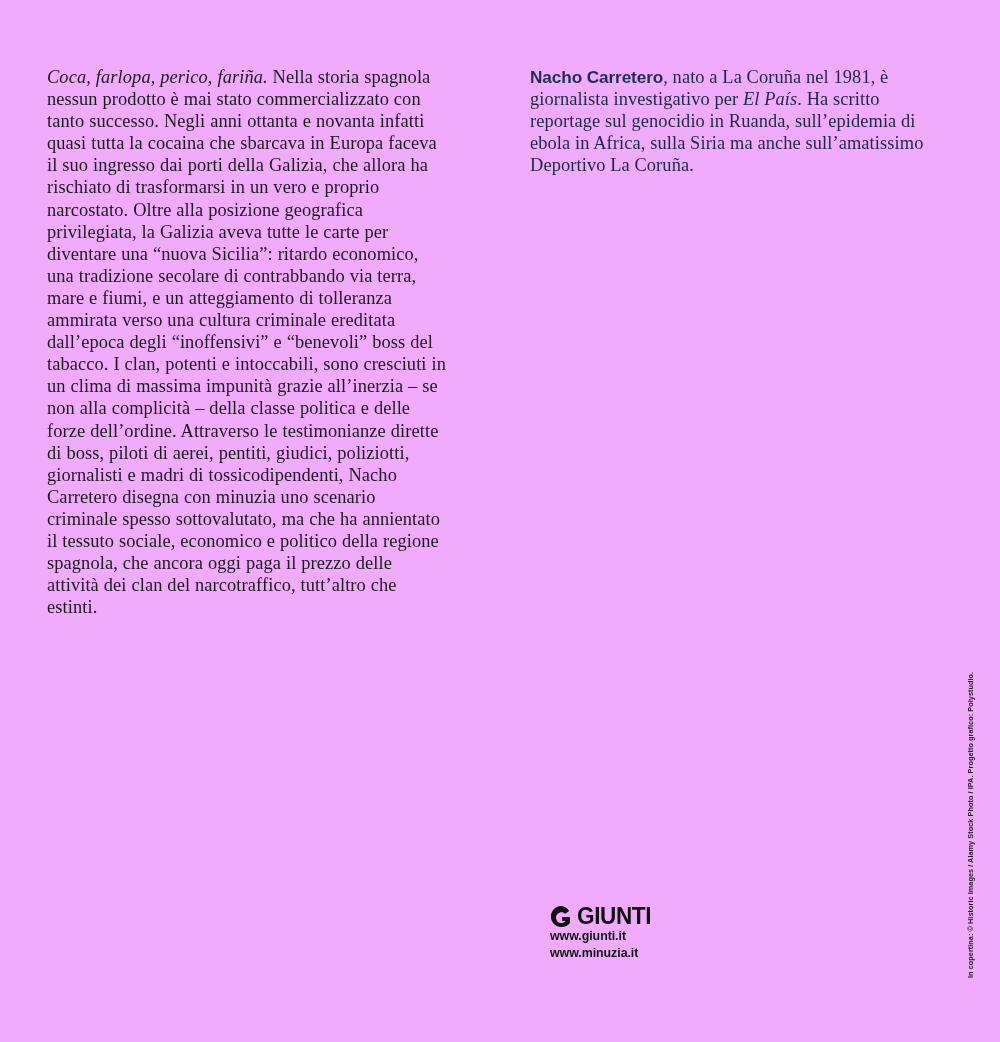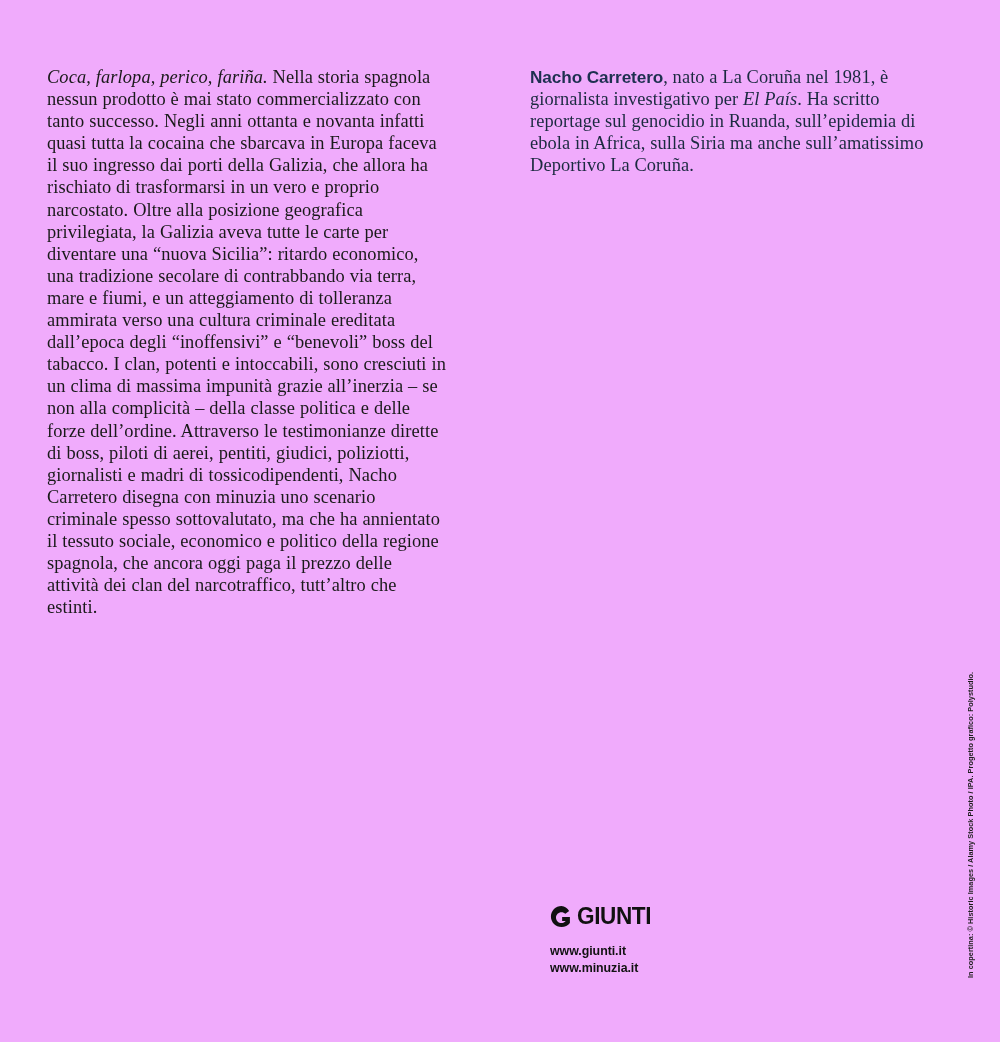--- a/index.html
+++ b/index.html
@@ -87,21 +87,21 @@
     font-family: "Liberation Sans", "DejaVu Sans", sans-serif;
     font-weight: bold;
     font-size: 23.5px;
     line-height: 23px;
     color: #111111;
     letter-spacing: -0.4px;
     transform: scaleX(0.96);
     transform-origin: left center;
   }
   .urls {
-    margin-top: 15px;
+    margin-top: 0;
     font-family: "Liberation Sans", "DejaVu Sans", sans-serif;
     font-weight: bold;
     font-size: 12.4px;
     line-height: 16.5px;
     color: #121212;
     letter-spacing: -0.05px;
   }
   .urls div { white-space: nowrap; }
 
   

